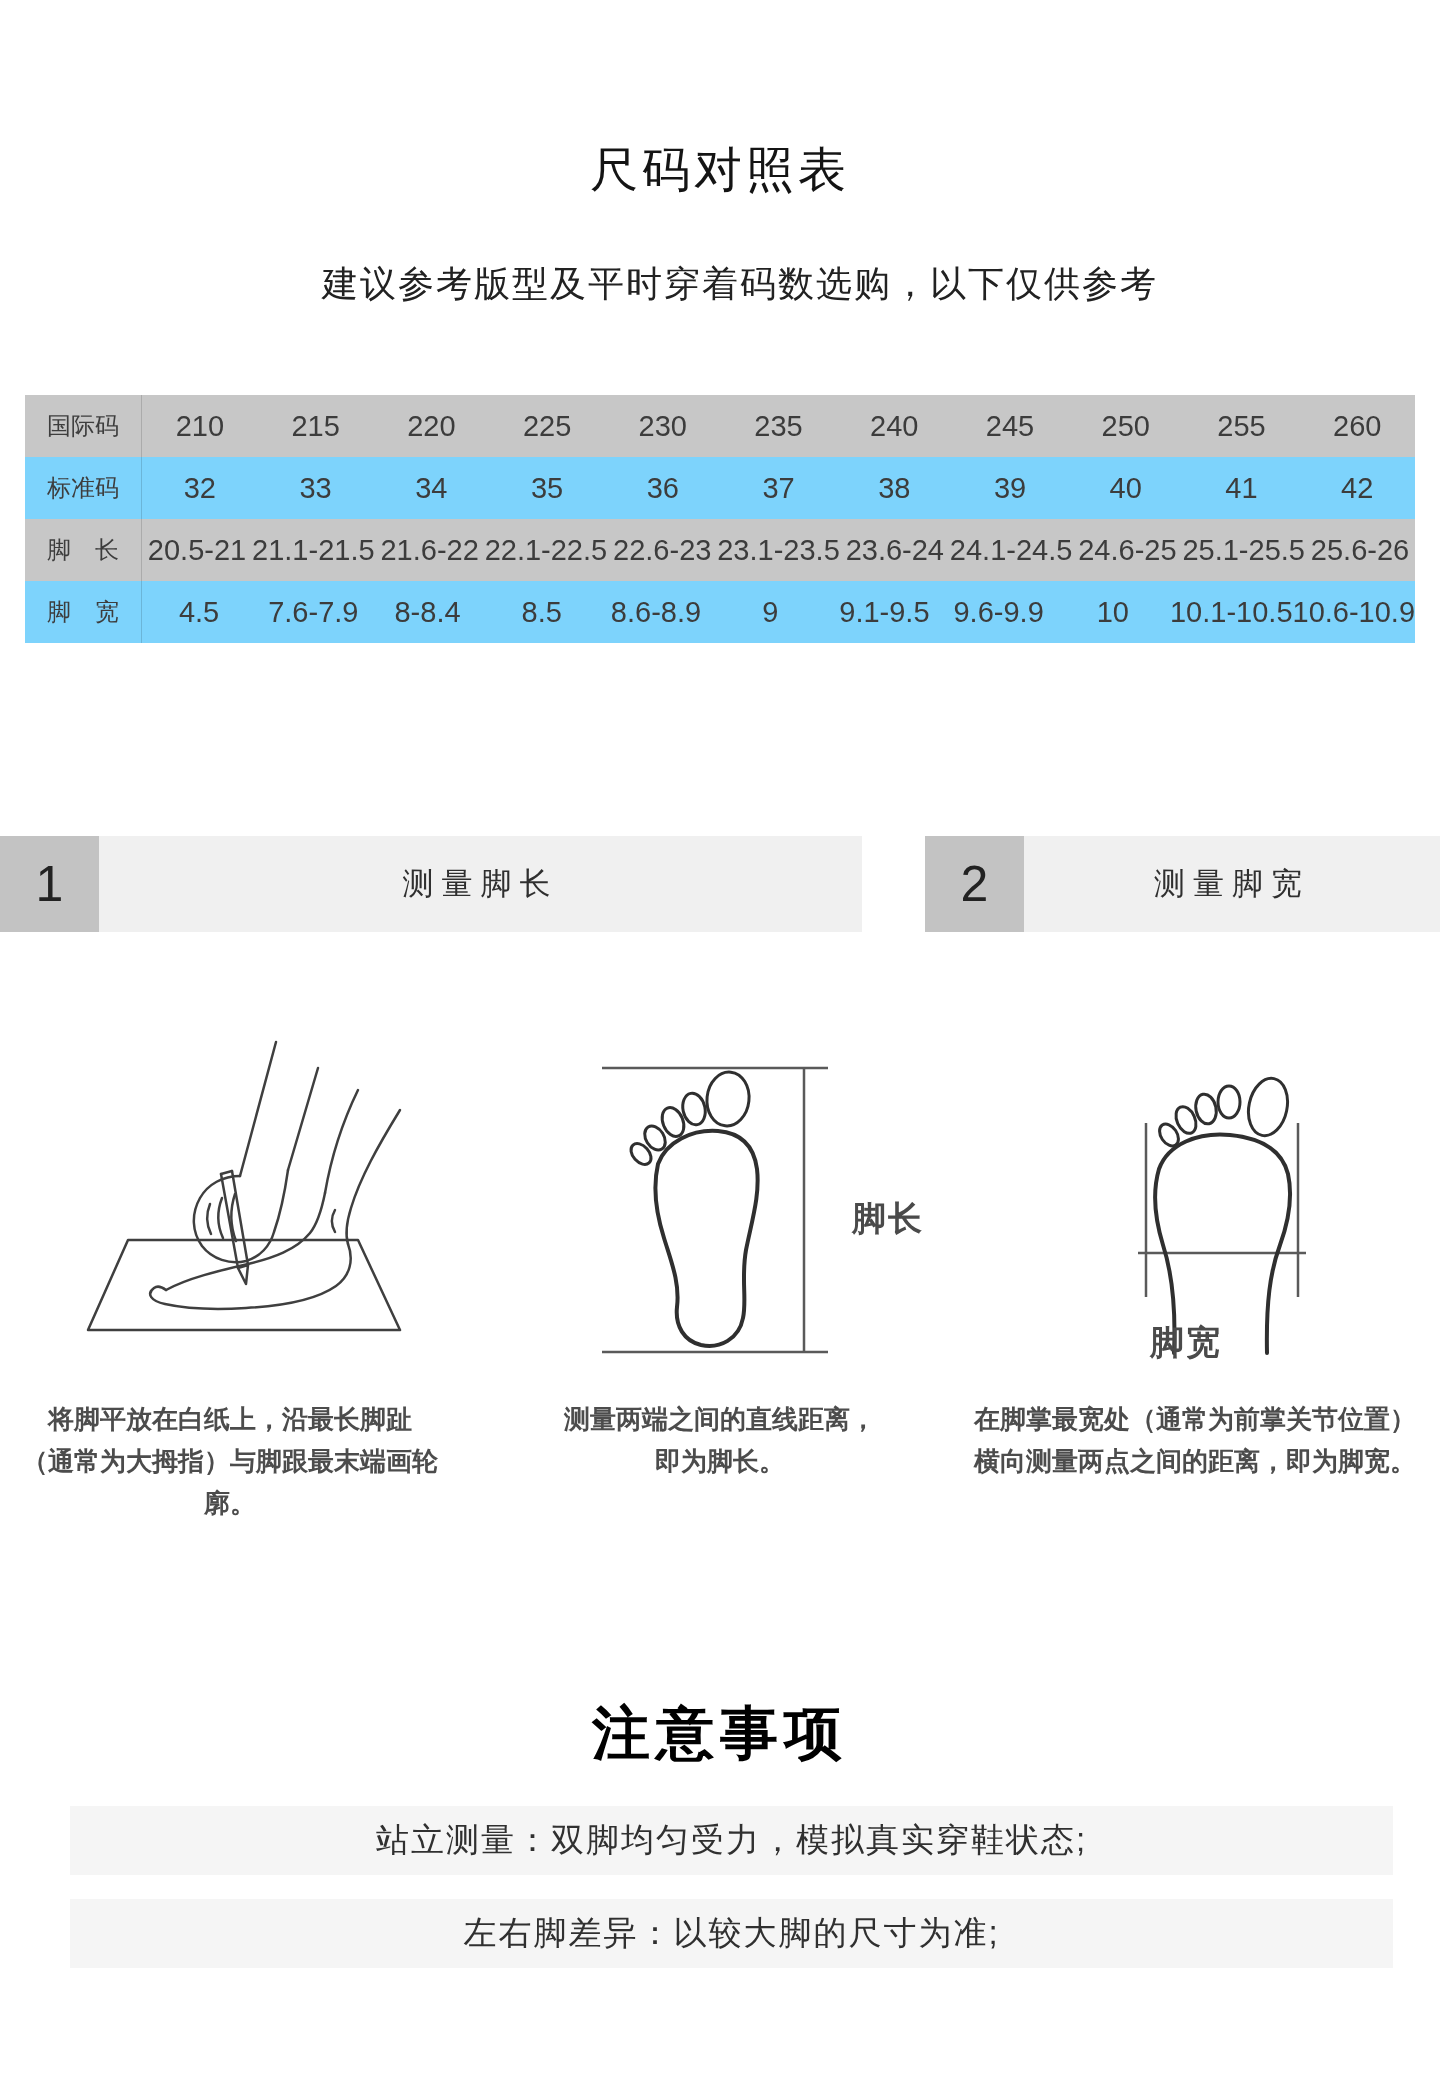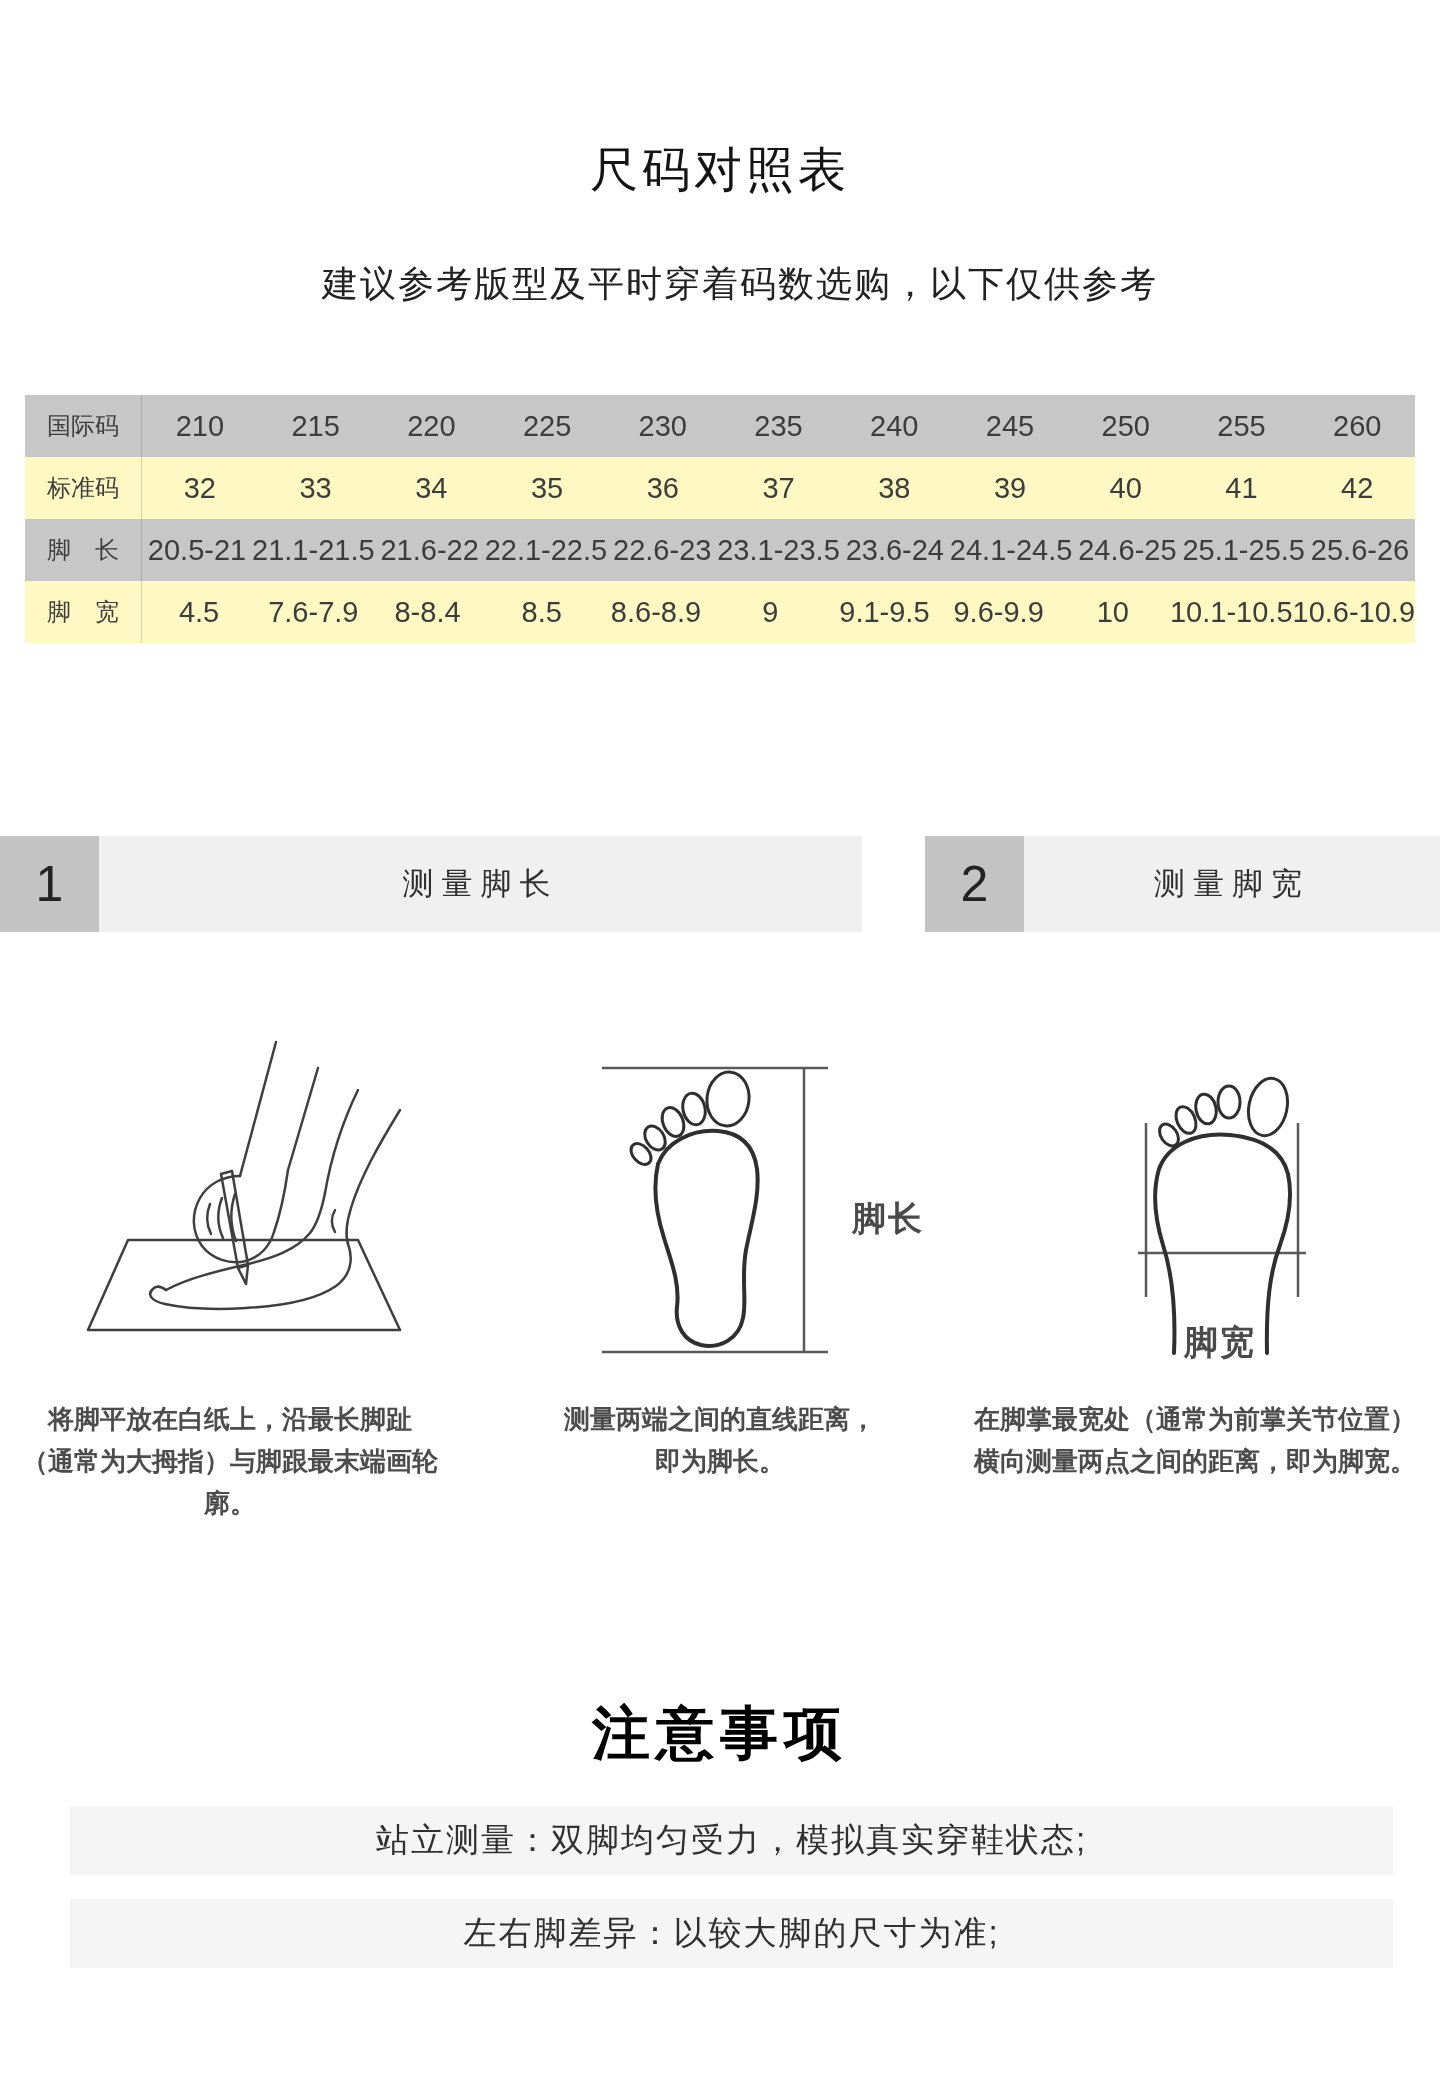--- a/index.html
+++ b/index.html
@@ -10,21 +10,21 @@
   
   .title{position:absolute;top:138px;left:0;width:1440px;text-align:center;
          font-size:48px;font-weight:500;letter-spacing:4px;color:#141414;}
   .subtitle{position:absolute;top:260px;left:0;width:1440px;text-align:center;
          font-size:36px;font-weight:400;letter-spacing:2px;color:#222;margin-left:20px;}
 
   
   .size-table{position:absolute;top:395px;left:25px;width:1390px;}
   .trow{display:flex;height:62px;align-items:stretch;}
   .trow.gray{background:#c7c7c7;}
-  .trow.light{background:#fef9c3;}
+  .trow.light{background:#7dd3fc;}
   .cell{flex:1;display:flex;align-items:center;justify-content:center;
         font-size:29px;color:#3c3c3c;white-space:pre;}
   .cell-label{flex:none;width:116px;font-size:24px;color:#3d3d3d;
         border-right:1px solid rgba(0,0,0,0.14);}
 
   
   .step-bar{position:absolute;top:836px;height:96px;background:#f0f0f0;
         display:flex;align-items:stretch;}
   .step-bar.one{left:0;width:862px;}
   .step-bar.two{left:925px;width:515px;}
@@ -177,21 +177,21 @@
       <path class="mline" d="M 188,68 V 242"></path>
       <path class="mline" d="M 28,198 H 196"></path>
       <ellipse class="stroke-toe" cx="158" cy="52" rx="19" ry="29" transform="rotate(12 158 52)"></ellipse>
       <ellipse class="stroke-toe" cx="119" cy="47" rx="11" ry="16"></ellipse>
       <ellipse class="stroke-toe" cx="96" cy="54" rx="10" ry="15" transform="rotate(-12 96 54)"></ellipse>
       <ellipse class="stroke-toe" cx="76" cy="65" rx="9" ry="14" transform="rotate(-24 76 65)"></ellipse>
       <ellipse class="stroke-toe" cx="59" cy="80" rx="8" ry="12" transform="rotate(-34 59 80)"></ellipse>
       <path class="stroke-thick" d="M 64,298 C 66,252 62,218 53,190 C 45,164 42,138 49,114 C 58,89 88,77 120,80 C 150,83 172,95 178,119 C 183,142 179,165 170,190 C 160,217 156,248 157,298"></path>
     </svg>
   </div>
-  <span class="measure-label" style="left:1150px;top:1320px;width:140px;text-align:center;">脚宽</span>
+  <span class="measure-label" style="left:1116px;top:1320px;width:140px;text-align:center;">脚宽</span>
 
   <div class="caption c2">测量两端之间的直线距离，
 即为脚长。</div>
   <div class="caption c1">将脚平放在白纸上，沿最长脚趾
 （通常为大拇指）与脚跟最末端画轮廓。</div>
   <div class="caption c3">在脚掌最宽处（通常为前掌关节位置）
 横向测量两点之间的距离，即为脚宽。</div>
 
   <div class="notes-heading">注意事项</div>
   <div class="note-bar n1">站立测量：双脚均匀受力，模拟真实穿鞋状态;</div>

